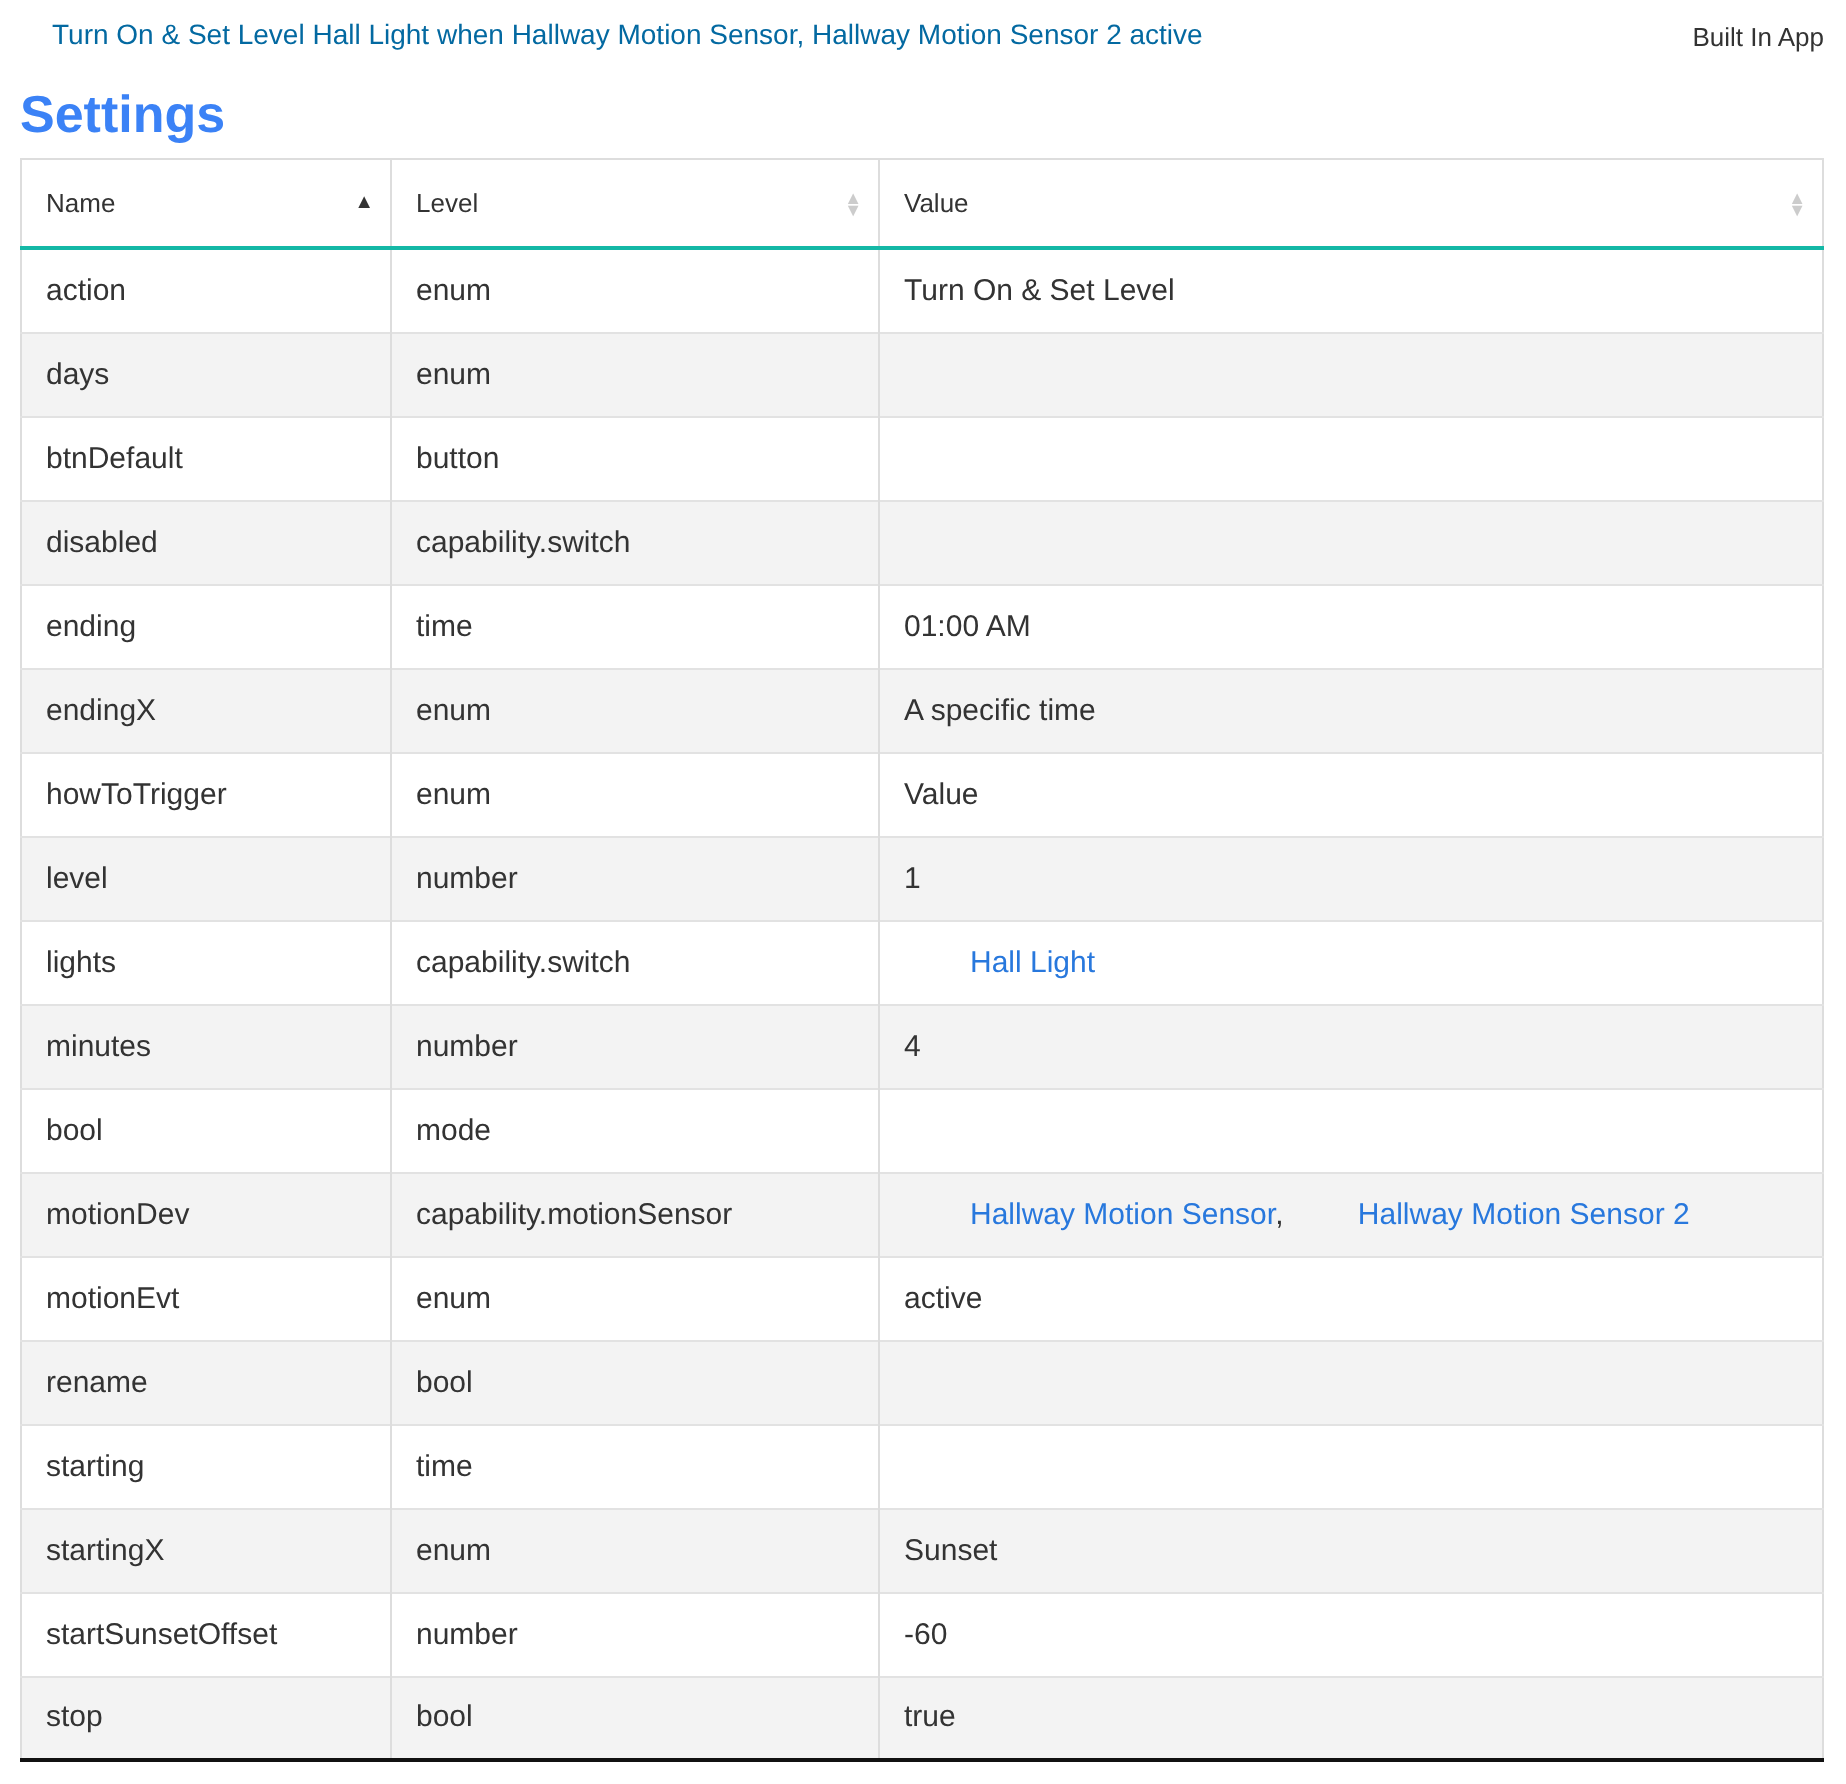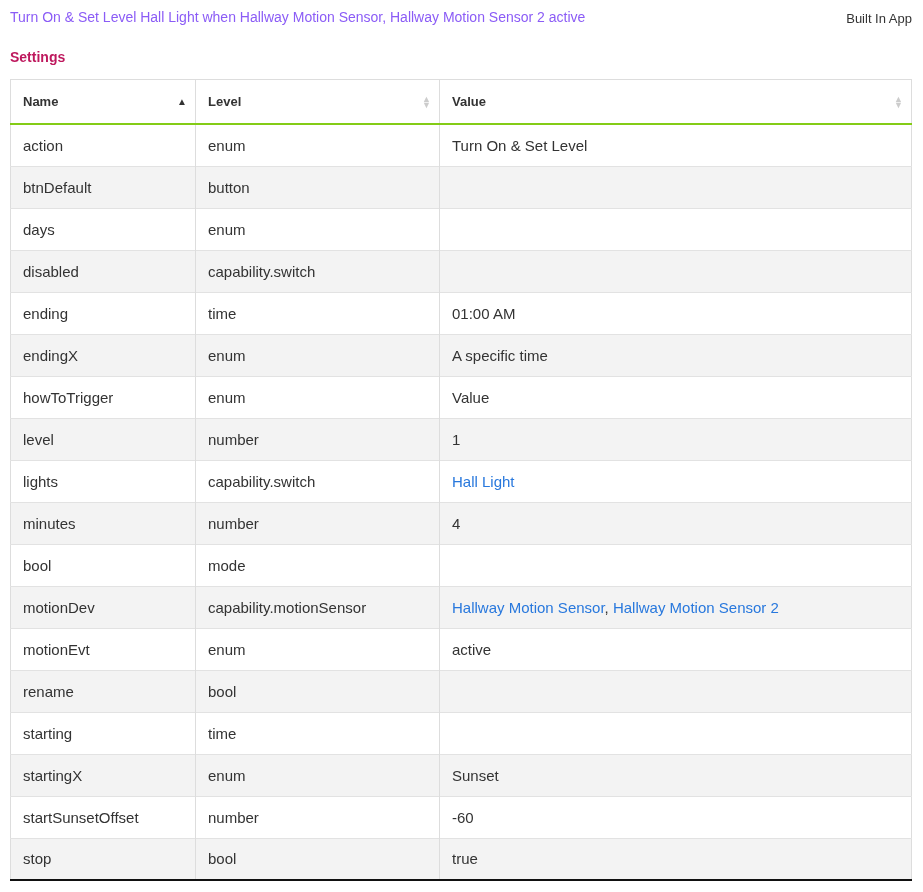--- a/index.html
+++ b/index.html
@@ -11,50 +11,50 @@
     color: #333;
   }
   .page { padding: 9px 11px 14px 10px; }
 
   .topbar {
     display: flex;
     justify-content: space-between;
     align-items: flex-start;
     line-height: 17px;
   }
-  .app-title { font-size: 14px; color: #8b5cf6; }
+  .app-title { font-size: 14px; color: #0369a1; margin-left: 16px; }
   .app-type { font-size: 13px; color: #333; padding-top: 1px; margin-left: 20px; }
 
   .section-title {
-    font-size: 14px;
+    font-size: 26px;
     font-weight: bold;
-    color: #be185d;
+    color: #3b82f6;
     margin: 19px 0 11px 0;
     line-height: 22px;
   }
 
   table.settings {
     width: 902px;
     border-collapse: collapse;
     border: 1px solid #ddd;
     border-bottom: 2px solid #111;
     table-layout: fixed;
   }
   th.col-name  { width: 185px; }
   th.col-type  { width: 244px; }
   th.col-value { width: auto; }
 
   thead th {
     position: relative;
     text-align: left;
     font-size: 13px;
-    font-weight: bold;
+    font-weight: normal;
     color: #333;
     padding: 14px 13px 14px 12px;
-    border-bottom: 2px solid #84cc16;
+    border-bottom: 2px solid #14b8a6;
     border-right: 1px solid #ddd;
     background: #fff;
     cursor: pointer;
     height: 44px;
   }
   thead th:last-child { border-right: none; }
 
   .sort-icon {
     position: absolute;
     right: 8px;
@@ -83,20 +83,21 @@
   }
   tbody td:last-child { border-right: none; }
   tbody tr:first-child td { border-top: none; }
   tbody tr:nth-child(even) { background: #f3f3f3; }
   tbody tr:nth-child(odd)  { background: #fff; }
 
   a.device-link {
     color: var(--link-color);
     text-decoration: none;
     cursor: pointer;
+    margin-left: 33px;
   }
 </style>
 </head>
 <body>
 
 <div class="page">
 
   <div class="topbar">
     <div class="app-title">Turn On &amp; Set Level Hall Light when Hallway Motion Sensor, Hallway Motion Sensor 2 active</div>
     <div class="app-type">Built In App</div>
@@ -127,27 +128,27 @@
         </th>
       </tr>
     </thead>
     <tbody>
         <tr>
           <td>action</td>
           <td>enum</td>
           <td>Turn On &amp; Set Level</td>
         </tr>
         <tr>
+          <td>days</td>
+          <td>enum</td>
+          <td></td>
+        </tr>
+        <tr>
           <td>btnDefault</td>
           <td>button</td>
-          <td></td>
-        </tr>
-        <tr>
-          <td>days</td>
-          <td>enum</td>
           <td></td>
         </tr>
         <tr>
           <td>disabled</td>
           <td>capability.switch</td>
           <td></td>
         </tr>
         <tr>
           <td>ending</td>
           <td>time</td>

